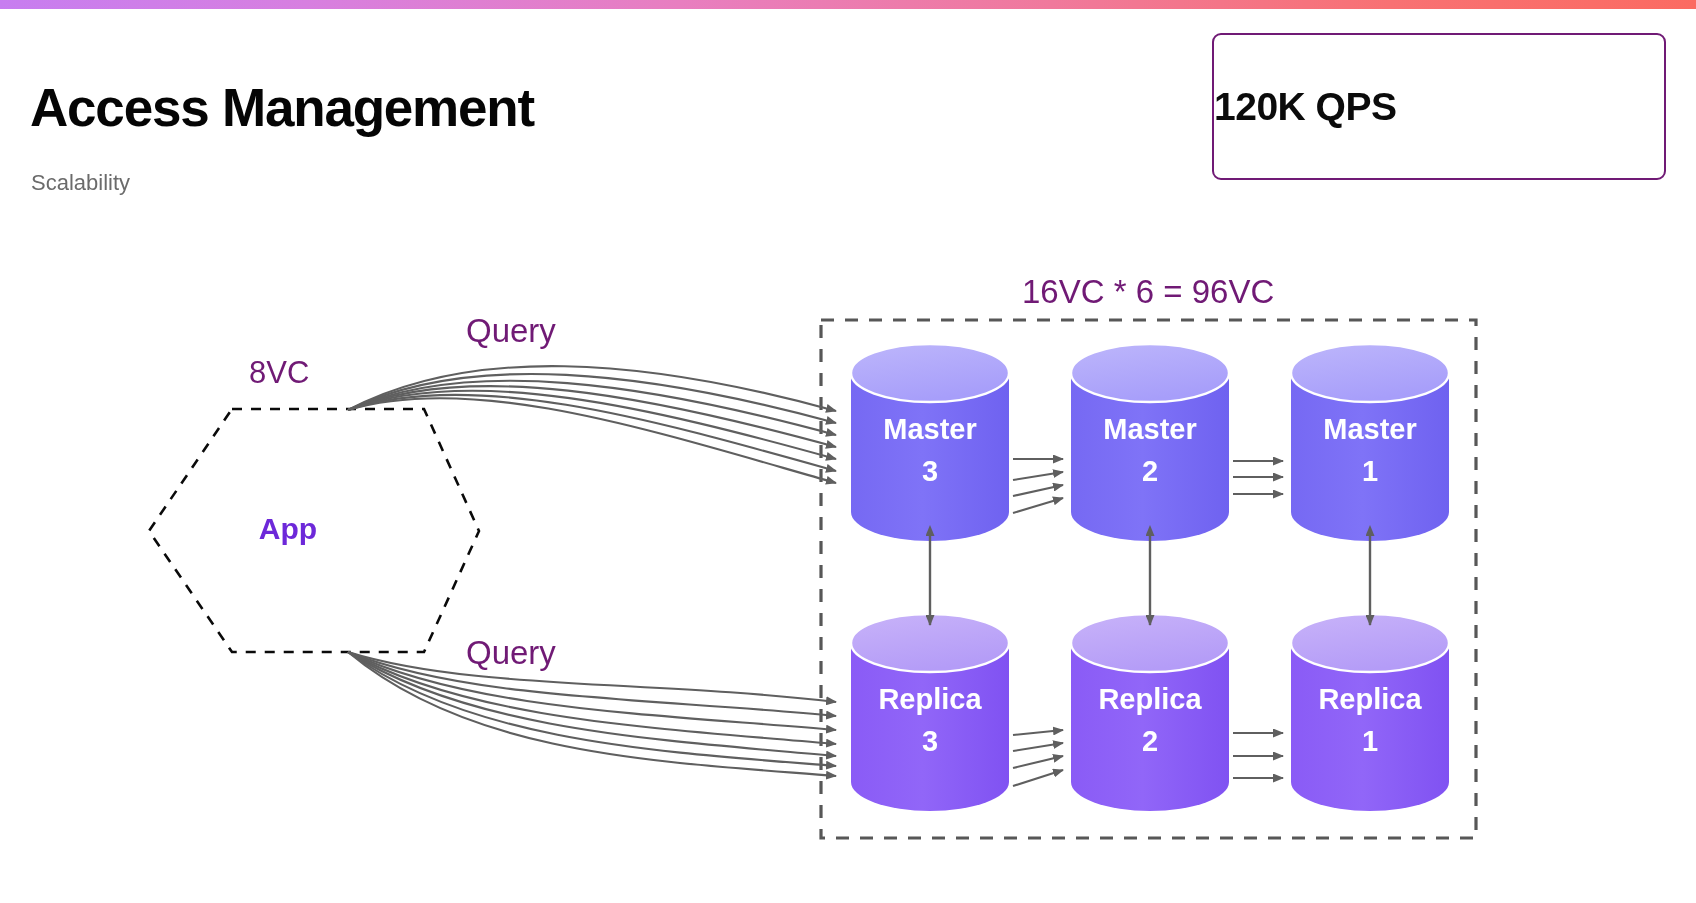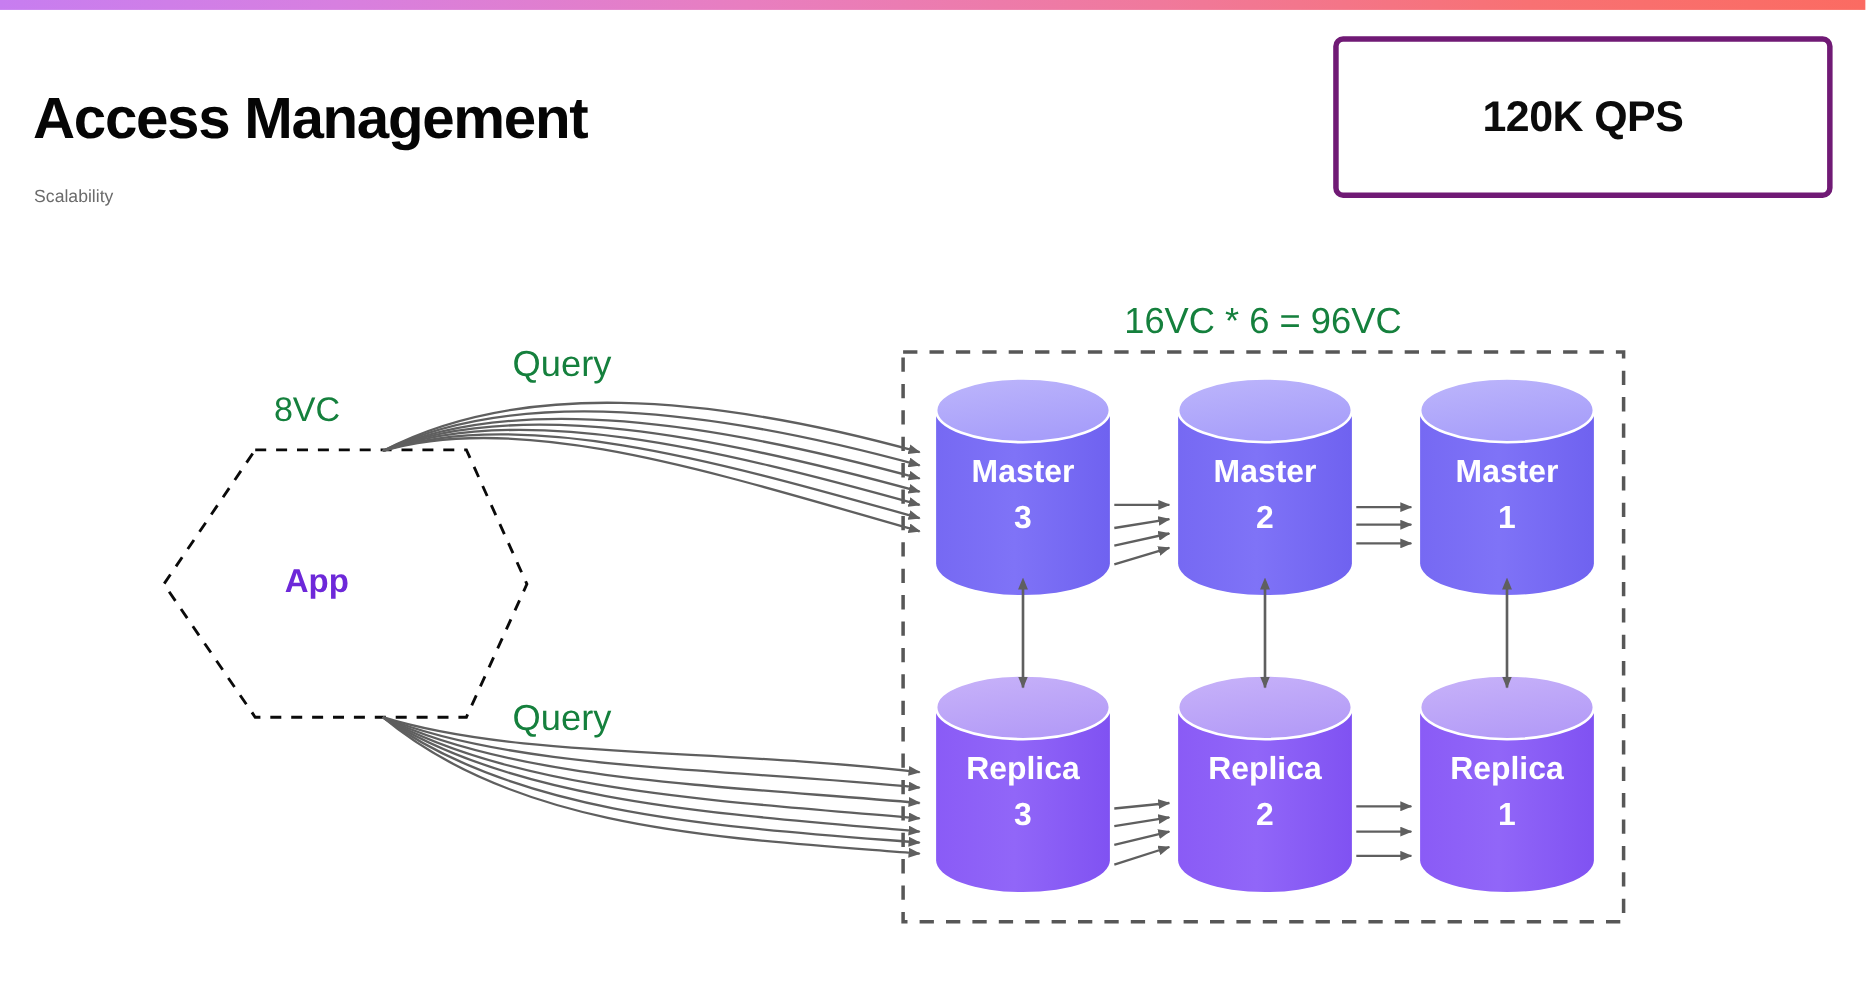--- a/index.html
+++ b/index.html
@@ -18,39 +18,39 @@
   }
 
   
   .page-title {
     position:absolute; left:30px; top:81px;
     font-size:53px; font-weight:700; letter-spacing:-1.2px;
     color:#050505; line-height:1.0; white-space:nowrap;
   }
   .page-subtitle {
     position:absolute; left:31px; top:172px;
-    font-size:16px; font-weight:400; color:#6b6b6b; line-height:1.0;
+    font-size:22px; font-weight:400; color:#6b6b6b; line-height:1.0;
   }
 
   
   .metric-badge {
     position:absolute; left:1212px; top:33px; width:454px; height:147px;
-    border:5px solid #701a75; border-radius:9px; background:#fff;
-    display:flex; align-items:center; justify-content:center;
+    border:2px solid #701a75; border-radius:9px; background:#fff;
+    display:flex; align-items:center; 
   }
   .metric-badge-value {
     font-size:39px; font-weight:700; color:#0b0b0b; letter-spacing:-0.5px;
   }
 
   
   #diagram { position:absolute; left:0; top:0; width:1696px; height:903px; }
 
   
   .diag-label {
-    position:absolute; color:#15803d; font-weight:400; white-space:nowrap;
+    position:absolute; color:#701a75; font-weight:400; white-space:nowrap;
   }
   .label-8vc   { left:249px; top:355px; font-size:31px; }
   .label-query-top { left:466px; top:312px; font-size:33px; }
   .label-query-bot { left:466px; top:634px; font-size:33px; }
   .label-cluster { left:1022px; top:273px; font-size:33px; }
 
   .hex-text {
     position:absolute; left:248px; top:512px; width:80px; text-align:center;
     font-size:30px; font-weight:700; color:#6d28d9;
   }

